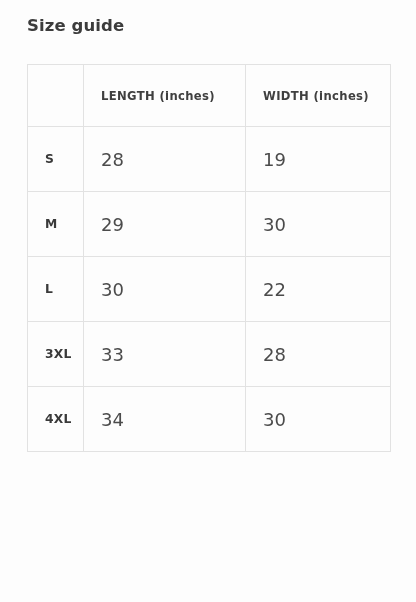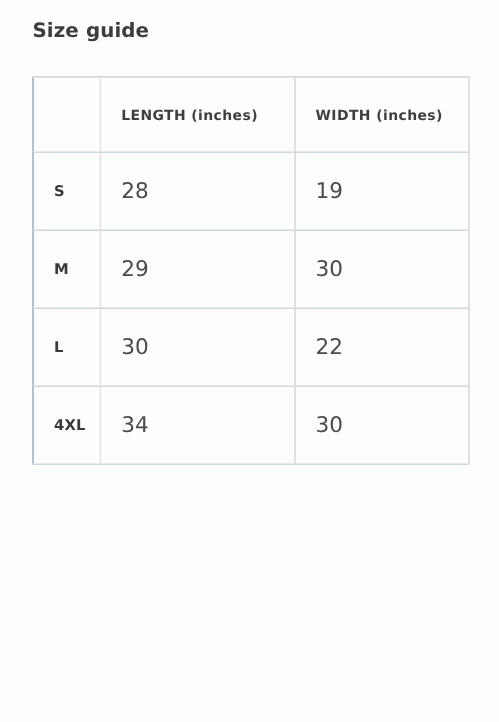--- a/index.html
+++ b/index.html
@@ -119,20 +119,25 @@
           <td class="size-cell">M</td>
           <td>29</td>
           <td>30</td>
         </tr>
         <tr>
           <td class="size-cell">L</td>
           <td>30</td>
           <td>22</td>
         </tr>
         <tr>
+          <td class="size-cell">3XL</td>
+          <td>33</td>
+          <td>28</td>
+        </tr>
+        <tr>
           <td class="size-cell">4XL</td>
           <td>34</td>
           <td>30</td>
         </tr>
       </tbody>
     </table>
   </div>
 
 </div>
 

